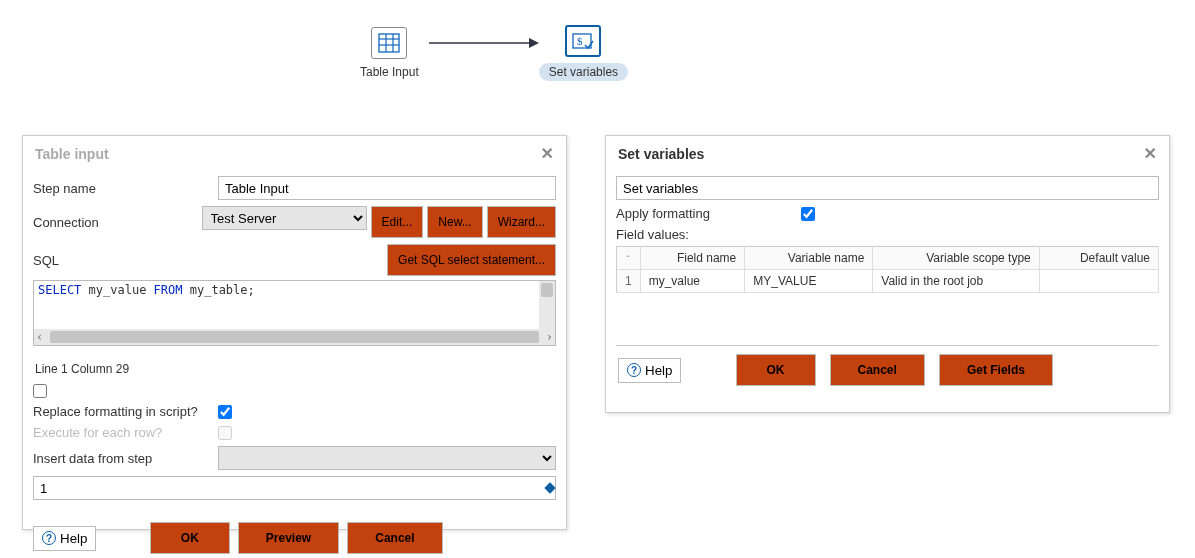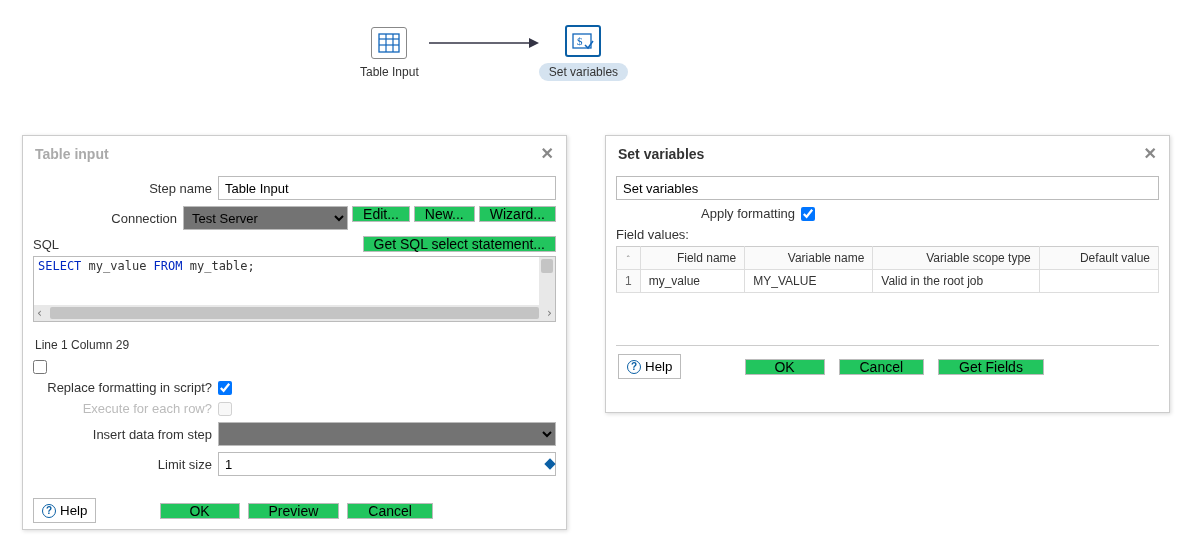--- a/index.html
+++ b/index.html
@@ -101,21 +101,21 @@
       padding: 4px 10px 10px 10px;
     }
     
     
     .form-row {
       display: flex;
       align-items: center;
       margin-bottom: 6px;
     }
     .form-label {
-      text-align: right;
+      text-align: left;
       padding-right: 6px;
       font-size: 13px;
     }
     .dialog-left .form-label { width: 185px; }
     .dialog-right .form-label { width: 185px; }
     .form-label.disabled { color: #bbb; }
     
     input[type="text"], .text-input {
       border: 1px solid #bbb;
       padding: 3px 6px;
@@ -135,33 +135,33 @@
       width: 8px;
       height: 8px;
       background: #0a5fa5;
     }
     
     select, .select-box {
       border: 1px solid #bbb;
       padding: 3px 4px;
       font-size: 13px;
       height: 24px;
-      background: #737373;
+      background: #e5e5e5;
     }
     .btn {
       border: 1px solid #bbb;
-      background: #22c55e;
+      background: #c2410c;
       padding: 4px 10px;
-      font-size: 14px;
+      font-size: 12px;
       cursor: pointer;
-      height: 16px;
+      height: 32px;
       display: inline-flex;
       align-items: center;
     }
-    .btn-wide { padding: 4px 20px; min-width: 80px; justify-content: center; }
+    .btn-wide { padding: 4px 27px; min-width: 80px; justify-content: center; font-weight: bold; }
     
     .connection-row { display: flex; gap: 4px; }
     .connection-row select { width: 165px; }
     
     .sql-row {
       display: flex;
       justify-content: space-between;
       align-items: center;
       margin: 4px 0;
       gap: 44px;
@@ -357,21 +357,20 @@
     </div>
     <div class="form-row">
       <span class="form-label disabled">Execute for each row?</span>
       <input type="checkbox" disabled="" style="">
     </div>
     <div class="form-row">
       <span class="form-label">Insert data from step</span>
       <select style="flex:1"><option></option></select>
     </div>
     <div class="form-row">
-      <span class="form-label">Limit size</span>
       <div class="diamond-wrap">
         <input type="text" value="1" style="">
         <span class="diamond"></span>
       </div>
     </div>
   </div>
   <div class="dialog-footer">
     <button class="help-btn">
       <span class="help-icon">?</span>
       <span>Help</span>

